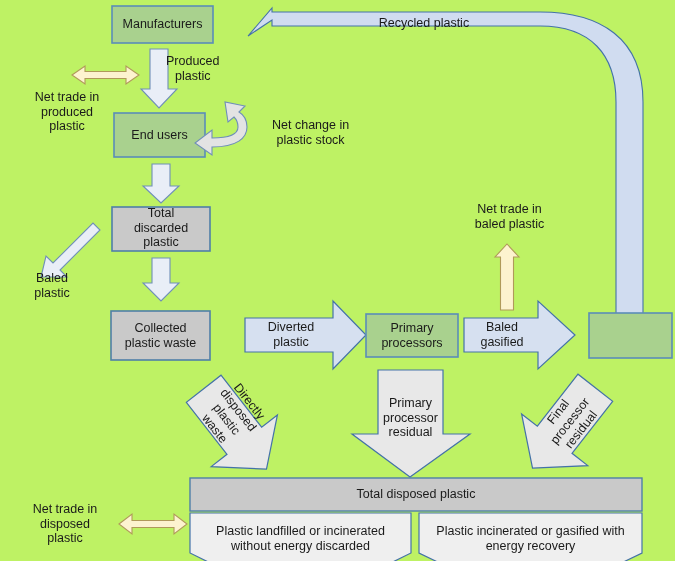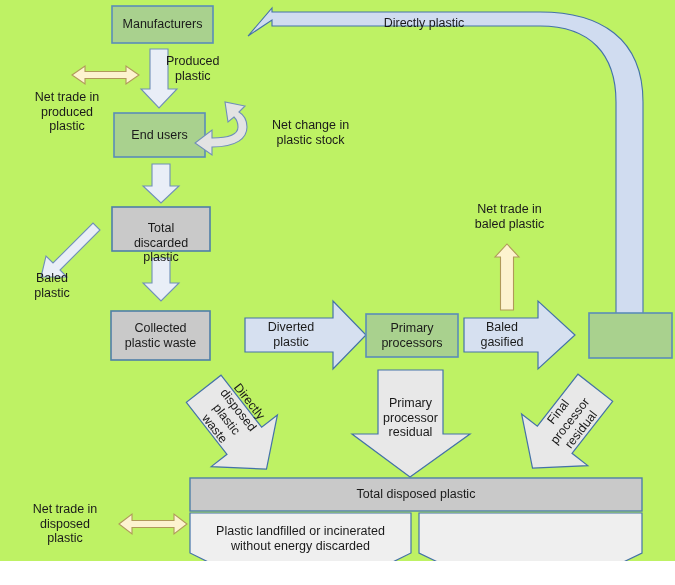--- a/index.html
+++ b/index.html
@@ -136,36 +136,38 @@
     <g>
       <path d="M 419,513 L 642,513 L 642,553 L 580,583 L 481,583 L 419,553 Z" fill="#efefef" stroke="#4472a8" stroke-width="1.2"></path>
     </g>
 
   </svg>
 
   <div class="node-label" style="left:112px; top:6px; width:101px; height:37px;">Manufacturers</div>
 
   <div class="node-label" style="left:114px; top:113px; width:91px; height:44px;">End users</div>
 
-  <div class="node-label" style="left:112px; top:218px; width:98px; height:50px;">Total
+  <div class="node-label" style="left:112px; top:203px; width:98px; height:50px;">Total
 discarded
 plastic</div>
 
   <div class="node-label" style="left:107px; top:311px; width:107px; height:49px;">Collected
 plastic waste</div>
 
   <div class="node-label" style="left:364px; top:314px; width:96px; height:43px;">Primary
 processors</div>
 
 
   <div class="node-label" style="left:190px; top:478px; width:452px; height:33px;border-radius:9px;">Total disposed plastic</div>
 
   <div class="node-label" style="left:190px; top:518px; width:221px; height:42px;">Plastic landfilled  or incinerated
 without  energy discarded</div>
 
+  <div class="node-label" style="left:419px; top:518px; width:223px; height:42px;">Plastic incinerated or gasified with
+energy recovery</div>
 
   <div class="flow-label" style="left:166px; top:52px; width:105px; height:34px; justify-content:flex-start;">Produced
 plastic</div>
 
   <div class="flow-label" style="left:260px; top:116px; width:120px; height:34px; justify-content:flex-start;margin-left:12px;">Net change in
 plastic stock</div>
 
   <div class="flow-label" style="left:18px; top:86px; width:98px; height:52px;">Net trade in
 produced
 plastic</div>
@@ -175,21 +177,21 @@
 
   <div class="flow-label" style="left:249px; top:318px; width:84px; height:34px;">Diverted
 plastic</div>
 
   <div class="flow-label" style="left:466px; top:318px; width:72px; height:34px;">Baled
 gasified</div>
 
   <div class="flow-label" style="left:447px; top:200px; width:125px; height:34px;">Net trade in
 baled plastic</div>
 
-  <div class="flow-label" style="left:330px; top:13px; width:188px; height:20px;">Directly plastic</div>
+  <div class="flow-label" style="left:330px; top:13px; width:188px; height:20px;">Recycled plastic</div>
 
   <div class="rot-label" style="left:187px; top:380px; width:90px; height:70px; transform:rotate(52deg); display:flex; align-items:center; justify-content:center;">Directly
 disposed
 plastic
 waste</div>
 
   <div class="flow-label" style="left:363px; top:392px; width:95px; height:52px;">Primary
 processor
 residual</div>
 

